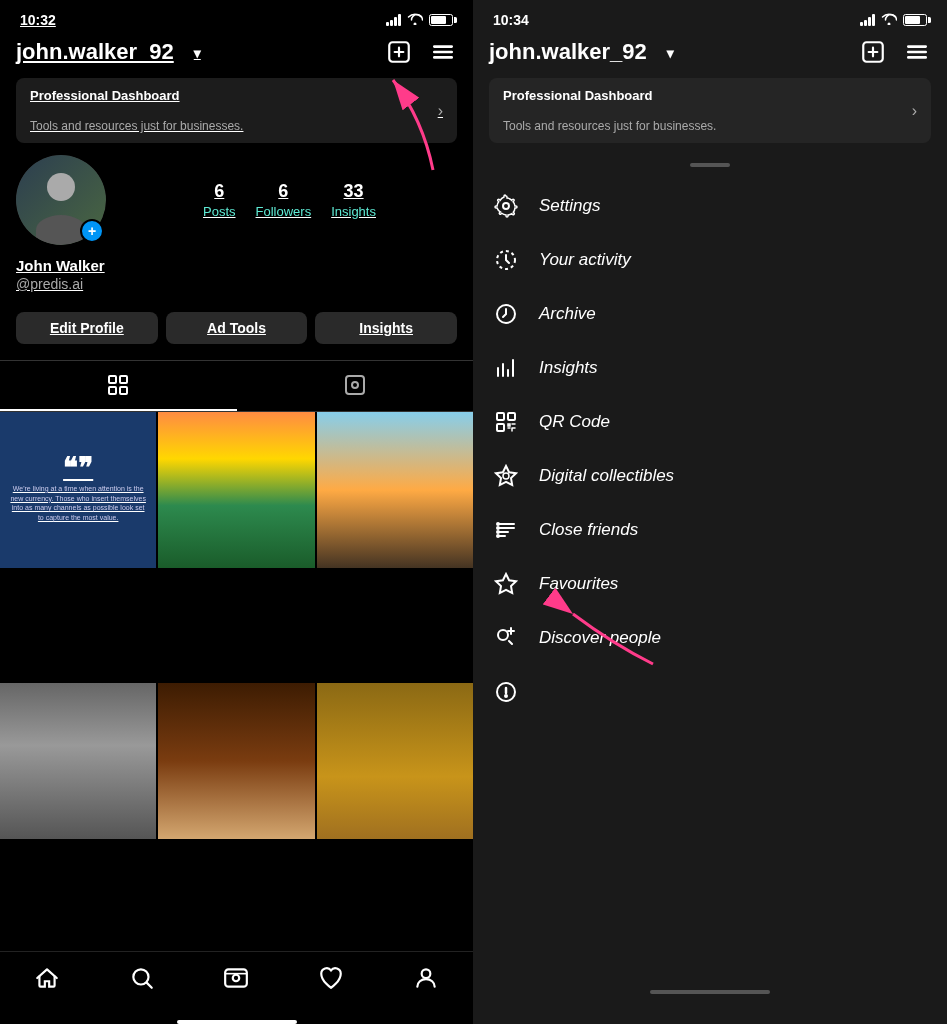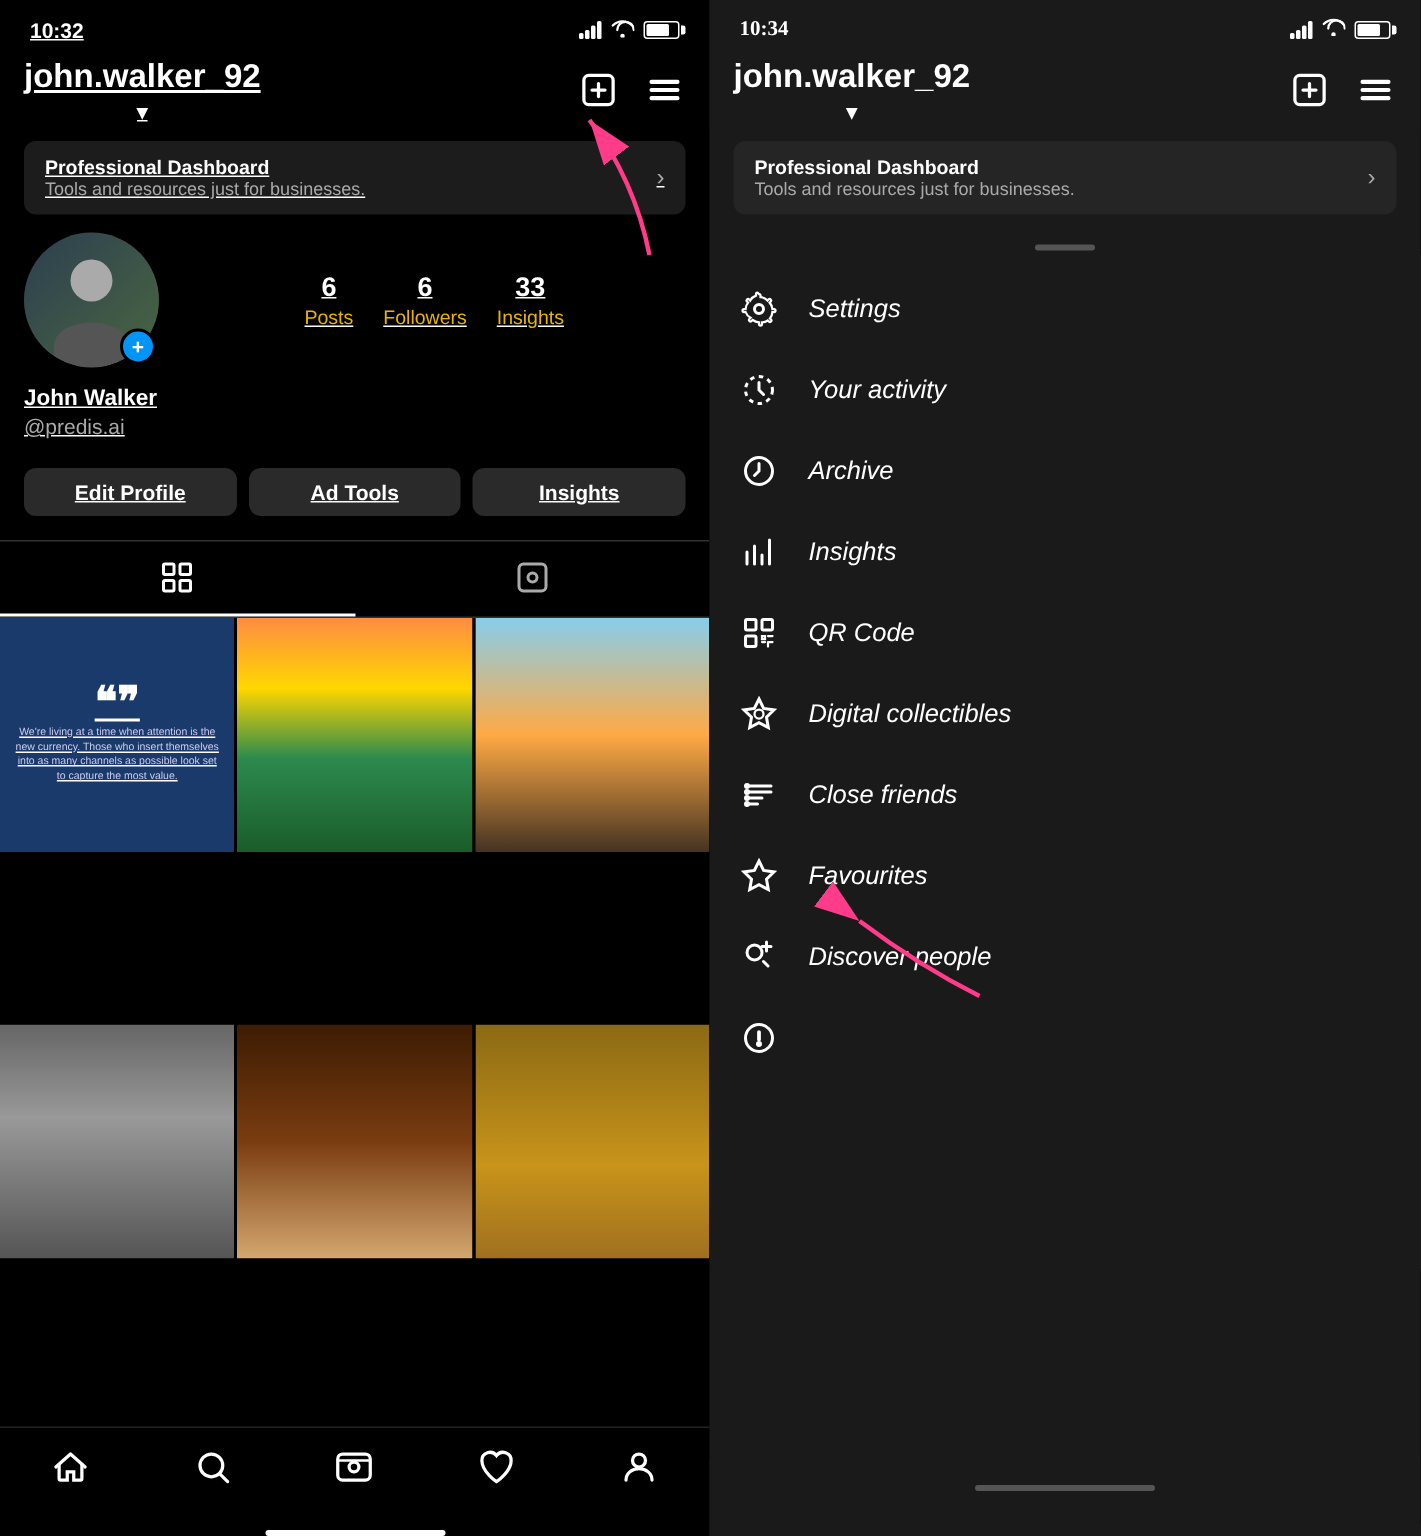--- a/index.html
+++ b/index.html
@@ -100,24 +100,23 @@
     
     .header {
       display: flex;
       align-items: center;
       justify-content: space-between;
       padding: 4px 16px 8px;
     }
     .username-row {
       display: flex;
       align-items: center;
-      gap: 0;
+      gap: 20px;
       font-size: 22px;
       font-weight: 700;
-      flex-direction: column;
     }
     .chevron-down {
       font-size: 14px;
       margin-top: 2px;
     }
     .header-icons {
       display: flex;
       align-items: center;
       gap: 16px;
     }
@@ -148,21 +147,21 @@
       border-radius: 8px;
       cursor: pointer;
     }
     .pro-dashboard-text .title {
       font-weight: 700;
       font-size: 13px;
     }
     .pro-dashboard-text .subtitle {
       font-size: 12px;
       color: #aaa;
-      margin-top: 0;
+      margin-top: 16px;
     }
     .pro-arrow {
       color: #aaa;
       font-size: 16px;
     }
 
     
     .profile-section {
       display: flex;
       align-items: center;
@@ -244,21 +243,21 @@
       flex-direction: column;
       align-items: center;
       gap: 2px;
     }
     .stat-number {
       font-size: 18px;
       font-weight: 700;
     }
     .stat-label {
       font-size: 13px;
-      color: #eab308;
+      color: #5eead4;
     }
 
     
     .profile-info {
       padding: 0 16px 10px;
     }
     .display-name {
       font-size: 15px;
       font-weight: 700;
       margin-bottom: 2px;
@@ -419,21 +418,20 @@
       height: 4px;
       width: 120px;
       background: #fff;
       border-radius: 2px;
       margin: 4px auto 0;
     }
 
     
     .right-status-bar {
       background: #1a1a1a;
-      font-family: Liberation Serif, serif;
     }
     .right-header {
       background: #1a1a1a;
     }
     .right-pro-dashboard {
       background: #252525;
     }
 
     
     .drawer-handle {

